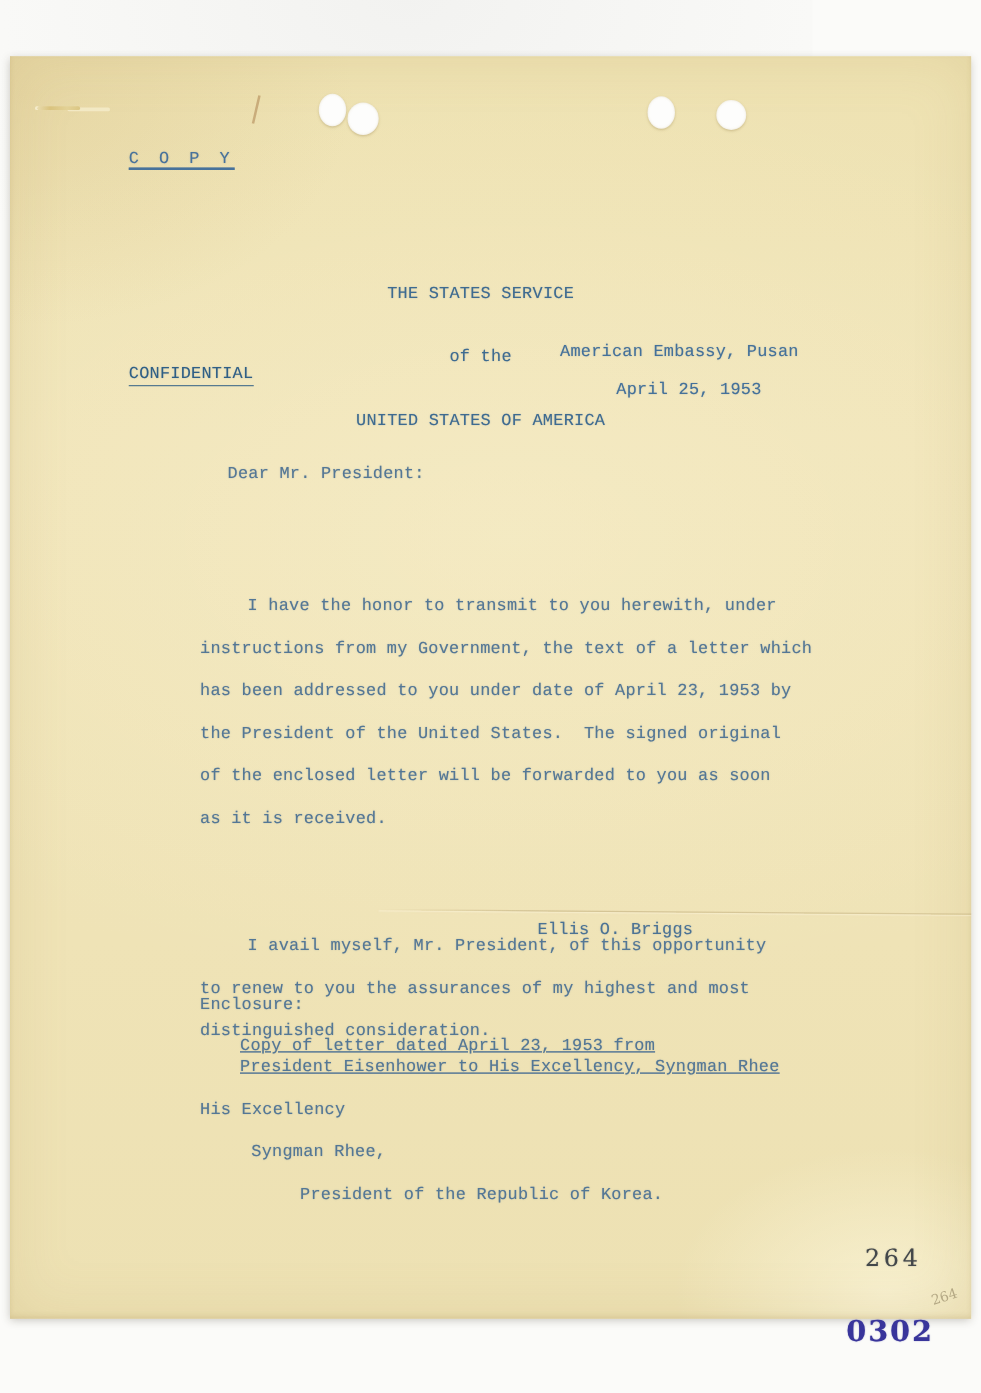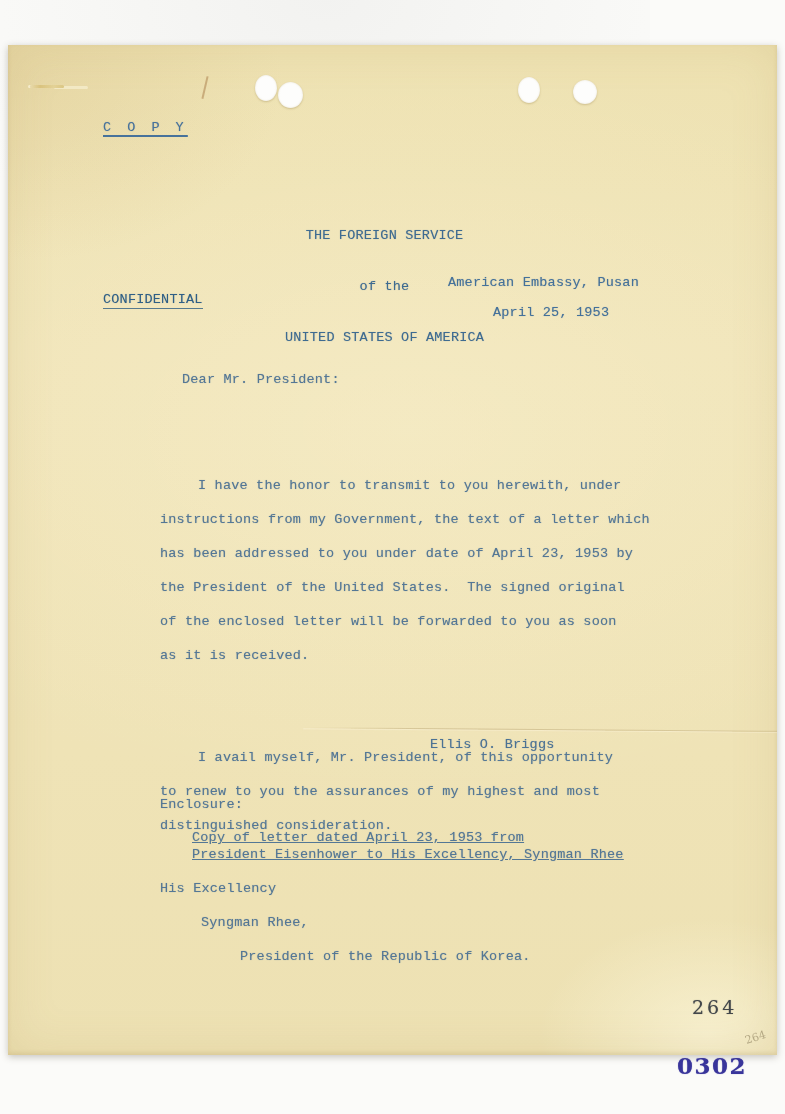--- a/index.html
+++ b/index.html
@@ -148,21 +148,21 @@
     <div class="hole hole2"></div>
     <div class="hole hole3"></div>
     <div class="hole hole4"></div>
     <div class="staple-mark"></div>
     <div class="scratch-diagonal"></div>
     <div class="crease"></div>
 
     <div class="typew copy-stamp">C O P Y</div>
 
     <div class="typew letterhead">
-      <div>THE FOREIGN SERVICE</div>
+      <div>THE STATES SERVICE</div>
       <div>of the</div>
       <div>UNITED STATES OF AMERICA</div>
     </div>
 
     <div class="typew origin-line">American Embassy, Pusan</div>
 
     <div class="typew classification">CONFIDENTIAL</div>
 
     <div class="typew date-line">April 25, 1953</div>
 

